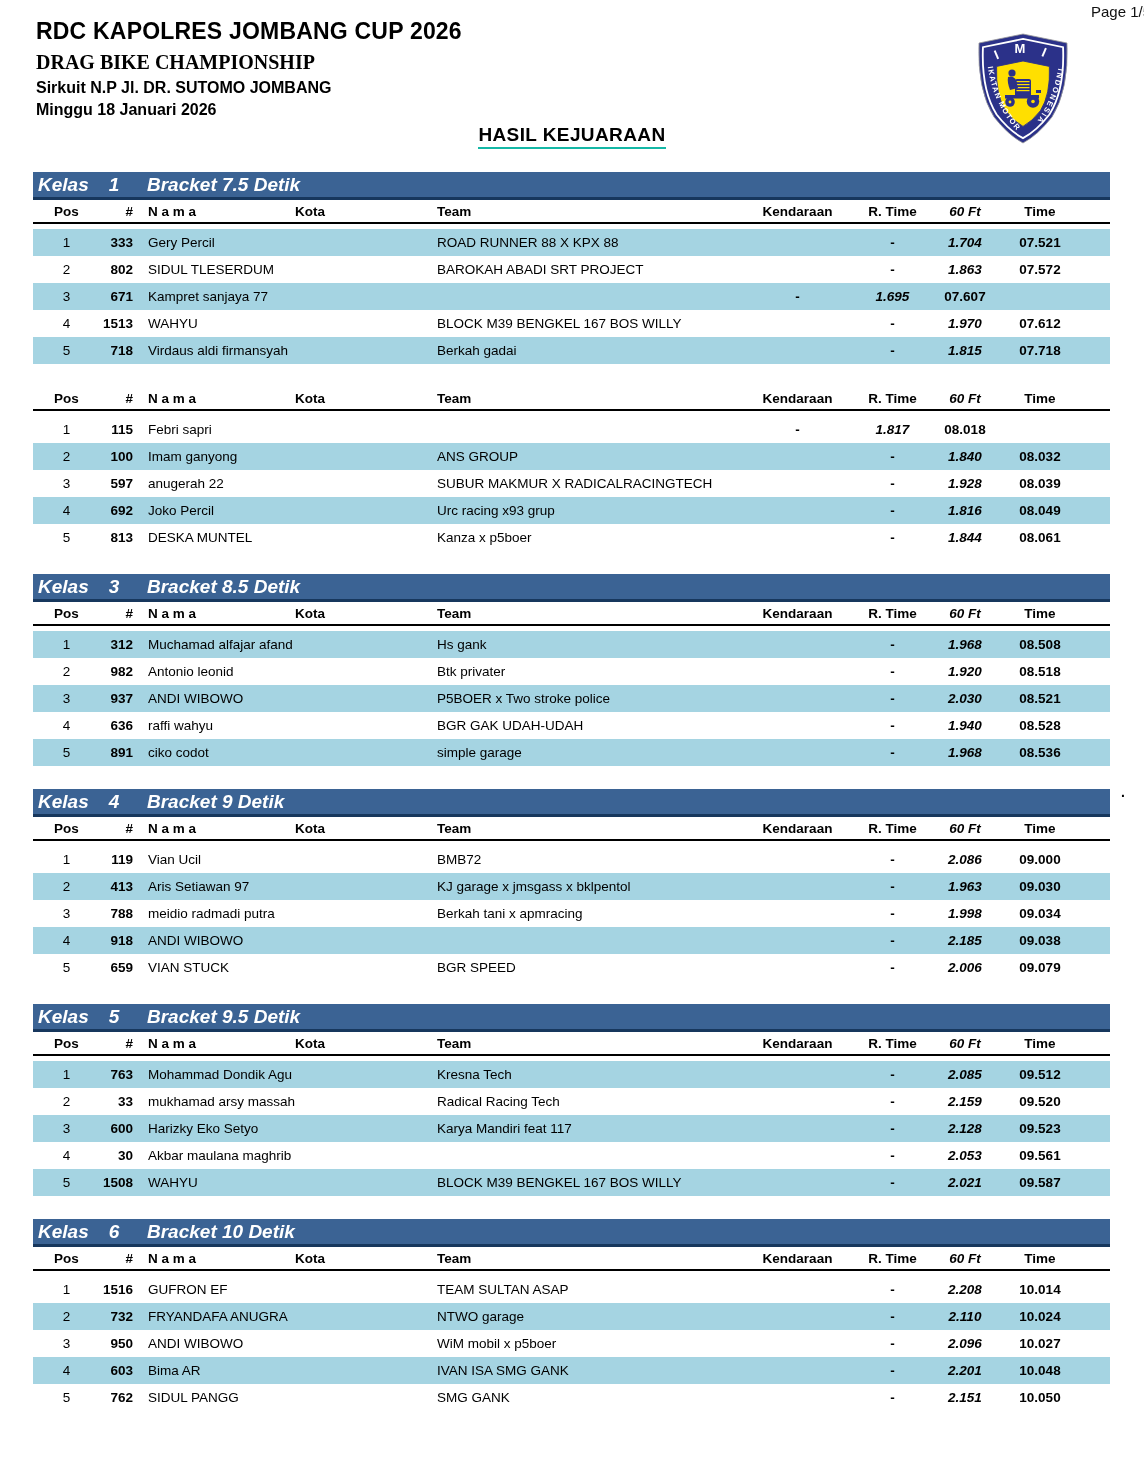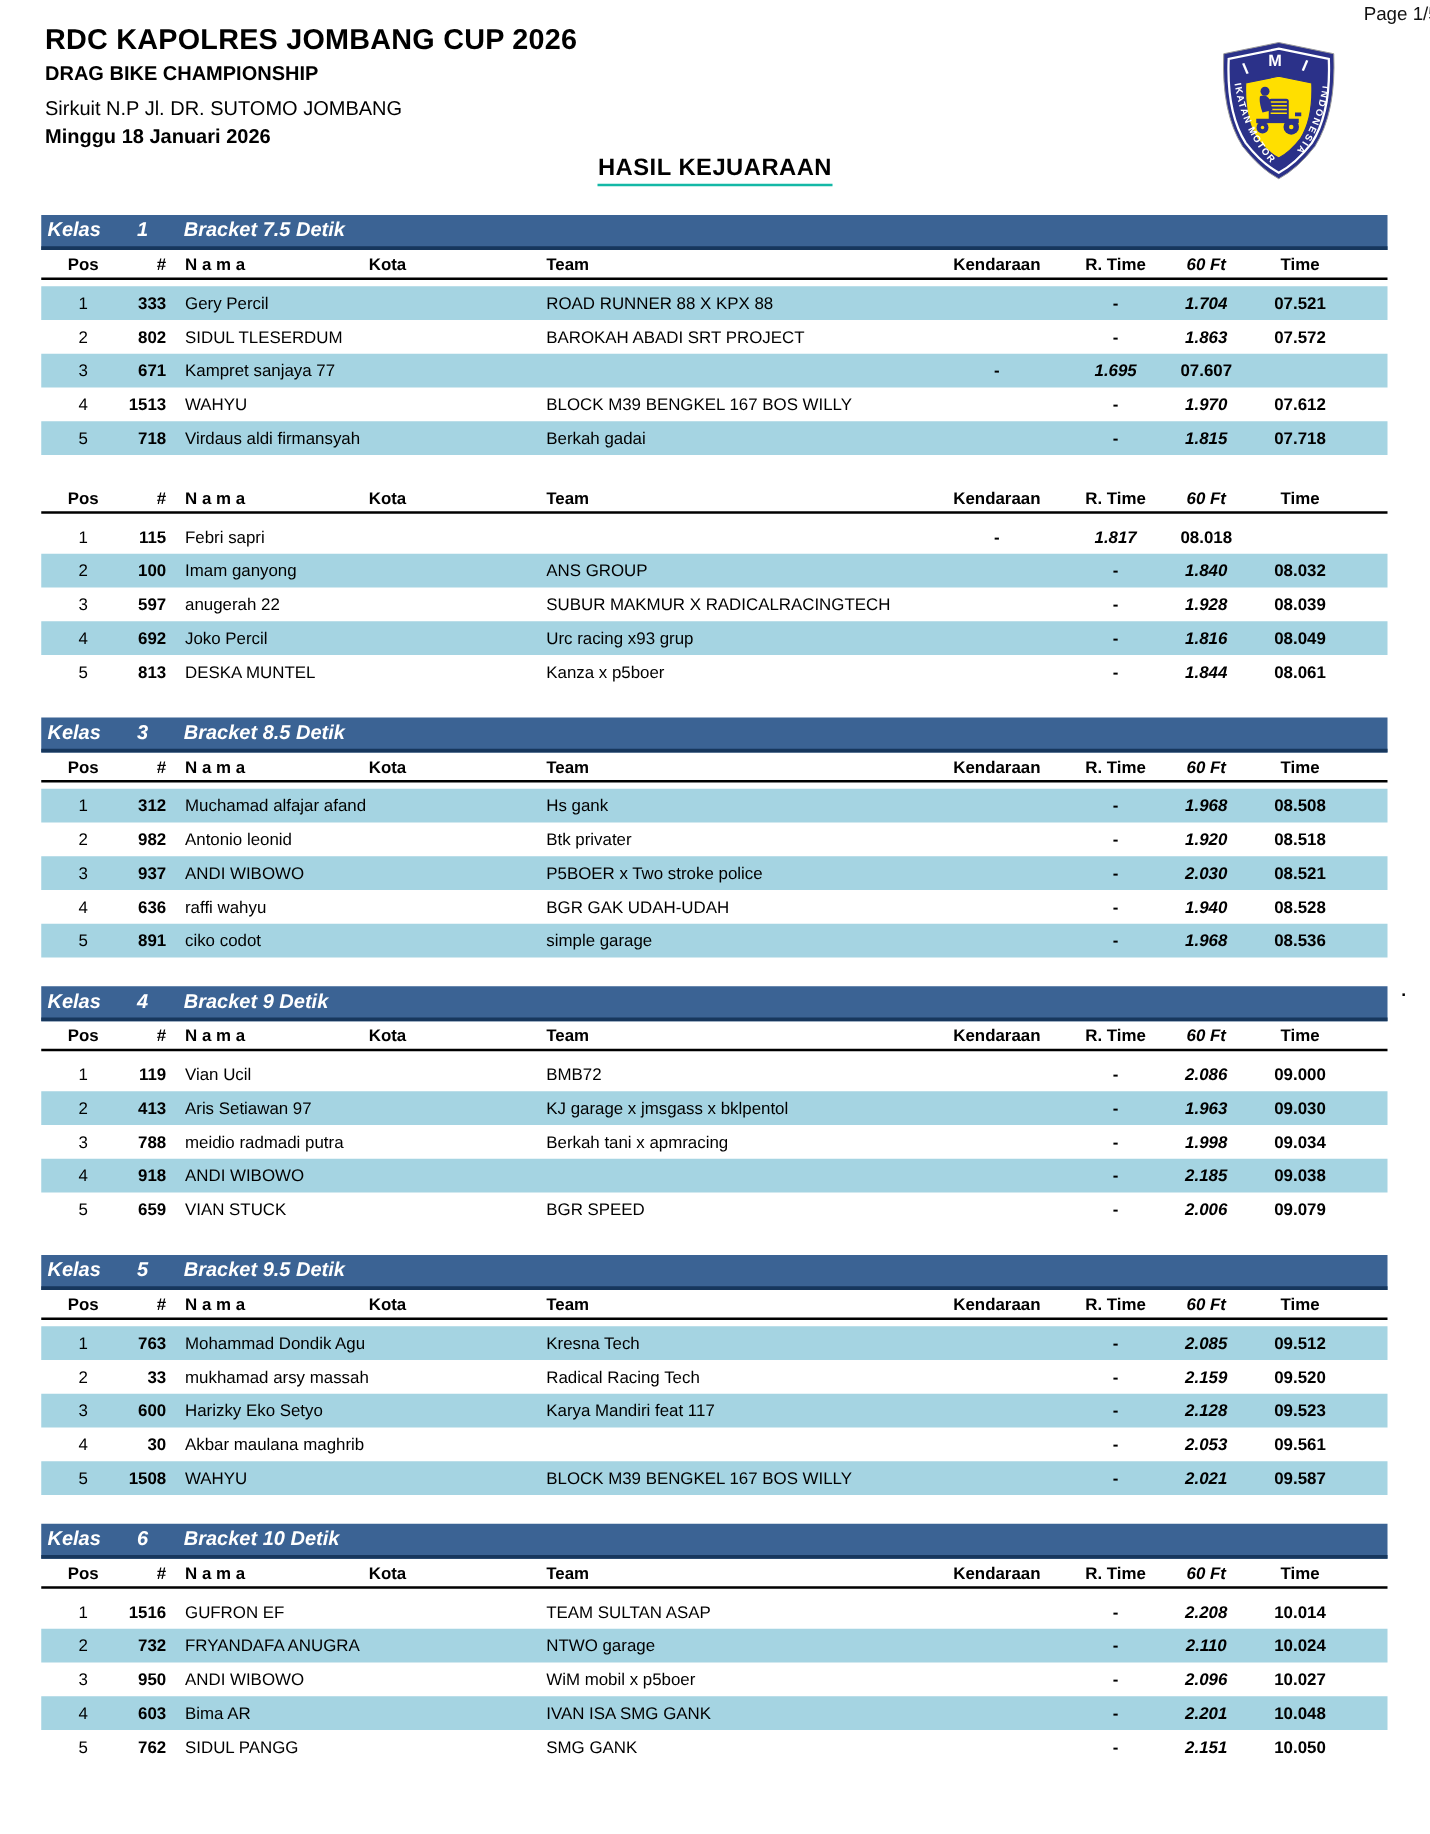--- a/index.html
+++ b/index.html
@@ -2,31 +2,31 @@
 <html style="--band-blue: #3b6394; --band-border: #17375d; --stripe-blue: #a5d4e2; --logo-navy: #2b3189; --logo-yellow: #ffdf00;"><head>
 <meta charset="utf-8">
 <style>
   html,body{margin:0;padding:0;background:#fff;}
   body{width:1144px;height:1467px;overflow:hidden;font-family:"Liberation Sans",sans-serif;color:#000;}
   .page{position:relative;width:1144px;height:1467px;background:#fff;overflow:hidden;}
 
   .page-label{position:absolute;top:3px;right:-7px;font-size:15px;color:#111;}
 
   .hdr-title{position:absolute;left:36px;top:18px;font-size:23px;font-weight:bold;letter-spacing:.2px;}
-  .hdr-sub{position:absolute;left:36px;top:51px;font-size:16px;font-weight:bold;}
-  .hdr-venue{position:absolute;left:36px;top:79px;font-size:16px;font-weight:normal;}
+  .hdr-sub{position:absolute;left:36px;top:51px;font-size:20px;font-weight:bold;font-family:Liberation Serif, serif;}
+  .hdr-venue{position:absolute;left:36px;top:79px;font-size:16px;font-weight:bold;}
   .hdr-date{position:absolute;left:36px;top:101px;font-size:16px;font-weight:bold;}
   .hasil-wrap{position:absolute;left:0;top:124px;width:1144px;text-align:center;}
   .hasil{display:inline-block;font-size:19px;font-weight:bold;border-bottom:2px solid #14b8a6;padding-bottom:1px;letter-spacing:.4px;}
 
   .logo{position:absolute;left:972px;top:32px;width:102px;height:114px;}
 
   .tables{position:absolute;left:33px;top:172px;width:1077px;}
   .ktable{margin-bottom:23px;}
-  .band{height:25px;line-height:25px;background:var(--band-blue,#3b6394);border-bottom:3px solid var(--band-border,#17375d);color:#fff;font-style:italic;font-weight:bold;font-size:16px;padding-left:5px;white-space:nowrap;}
+  .band{height:25px;line-height:25px;background:var(--band-blue,#3b6394);border-bottom:3px solid var(--band-border,#17375d);color:#fff;font-style:italic;font-weight:bold;font-size:19px;padding-left:5px;white-space:nowrap;}
   .band-kelas{display:inline-block;width:62px;}
   .band-num{display:inline-block;width:28px;text-align:center;}
   .band-bracket{margin-left:19px;}
 
   .cols,.row{display:grid;grid-template-columns:67px 40px 155px 142px 303px 115px 75px 70px 80px 1fr;}
   .cols{height:22px;line-height:23px;font-size:13.5px;font-weight:bold;border-bottom:2px solid #000;}
   .rows{margin-top:5px;}
   .row{height:27px;line-height:27px;font-size:13.5px;}
   .row.shaded{background:var(--stripe-blue,#a5d4e2);}
 

